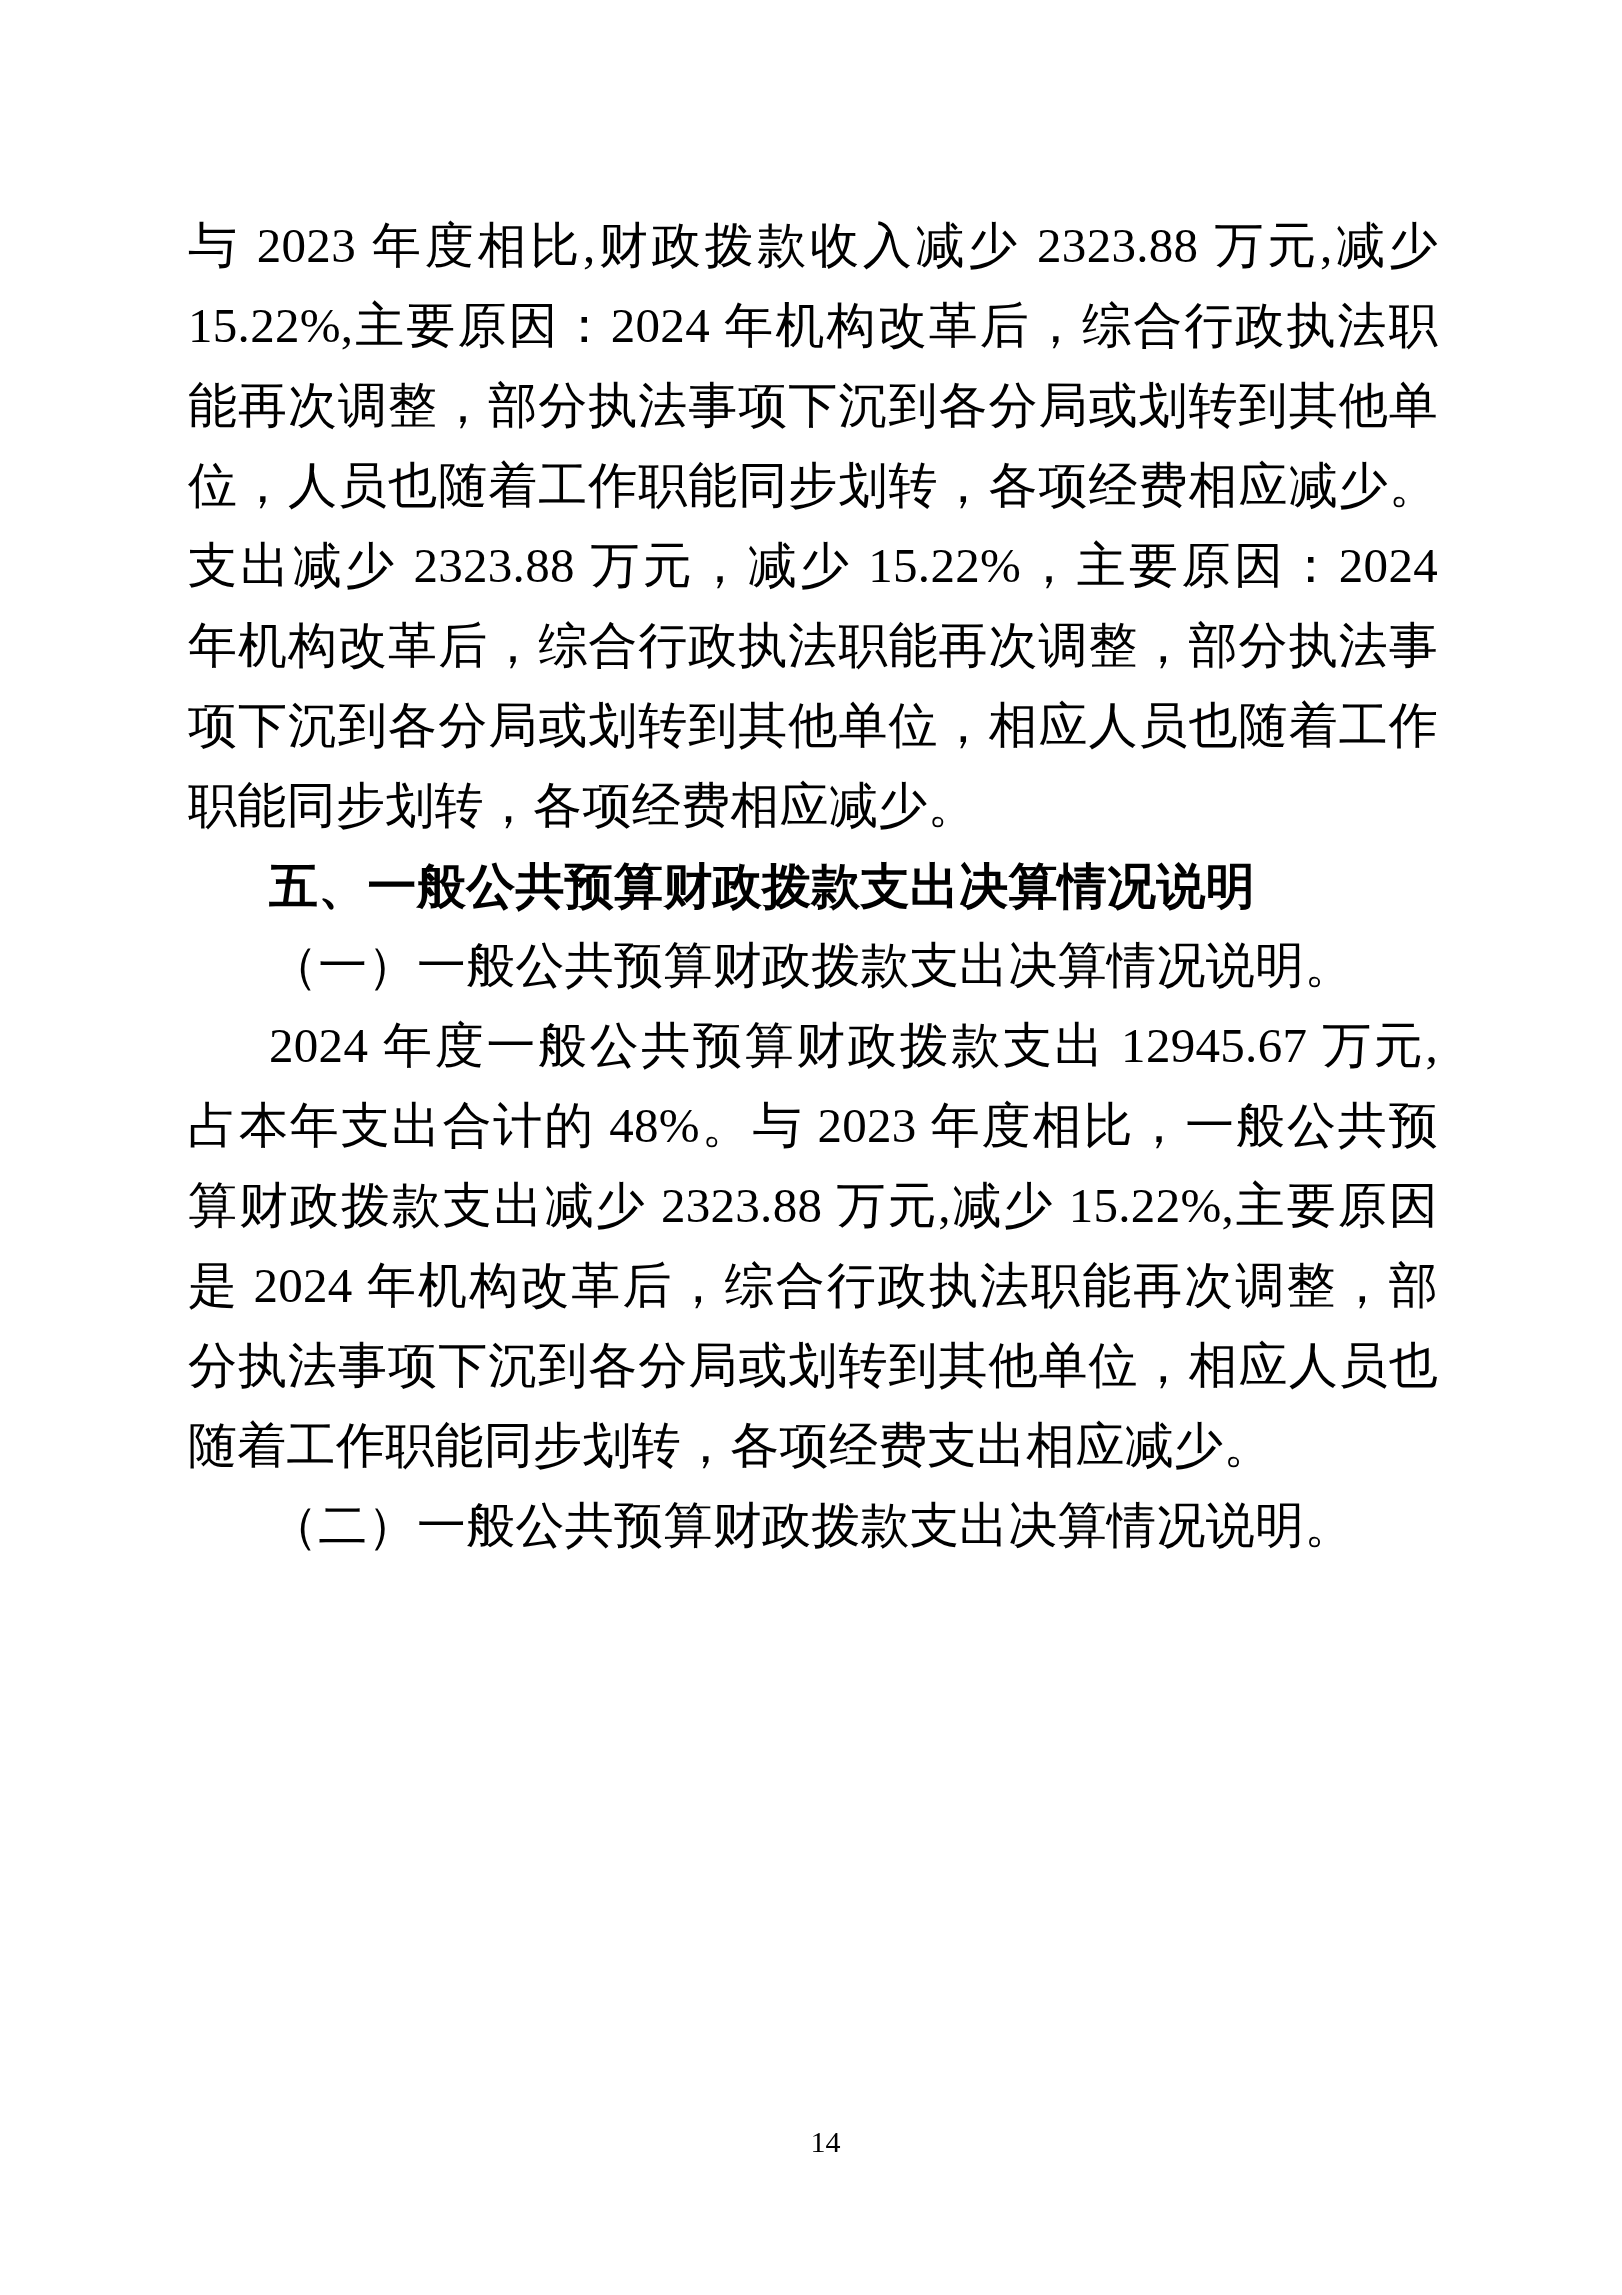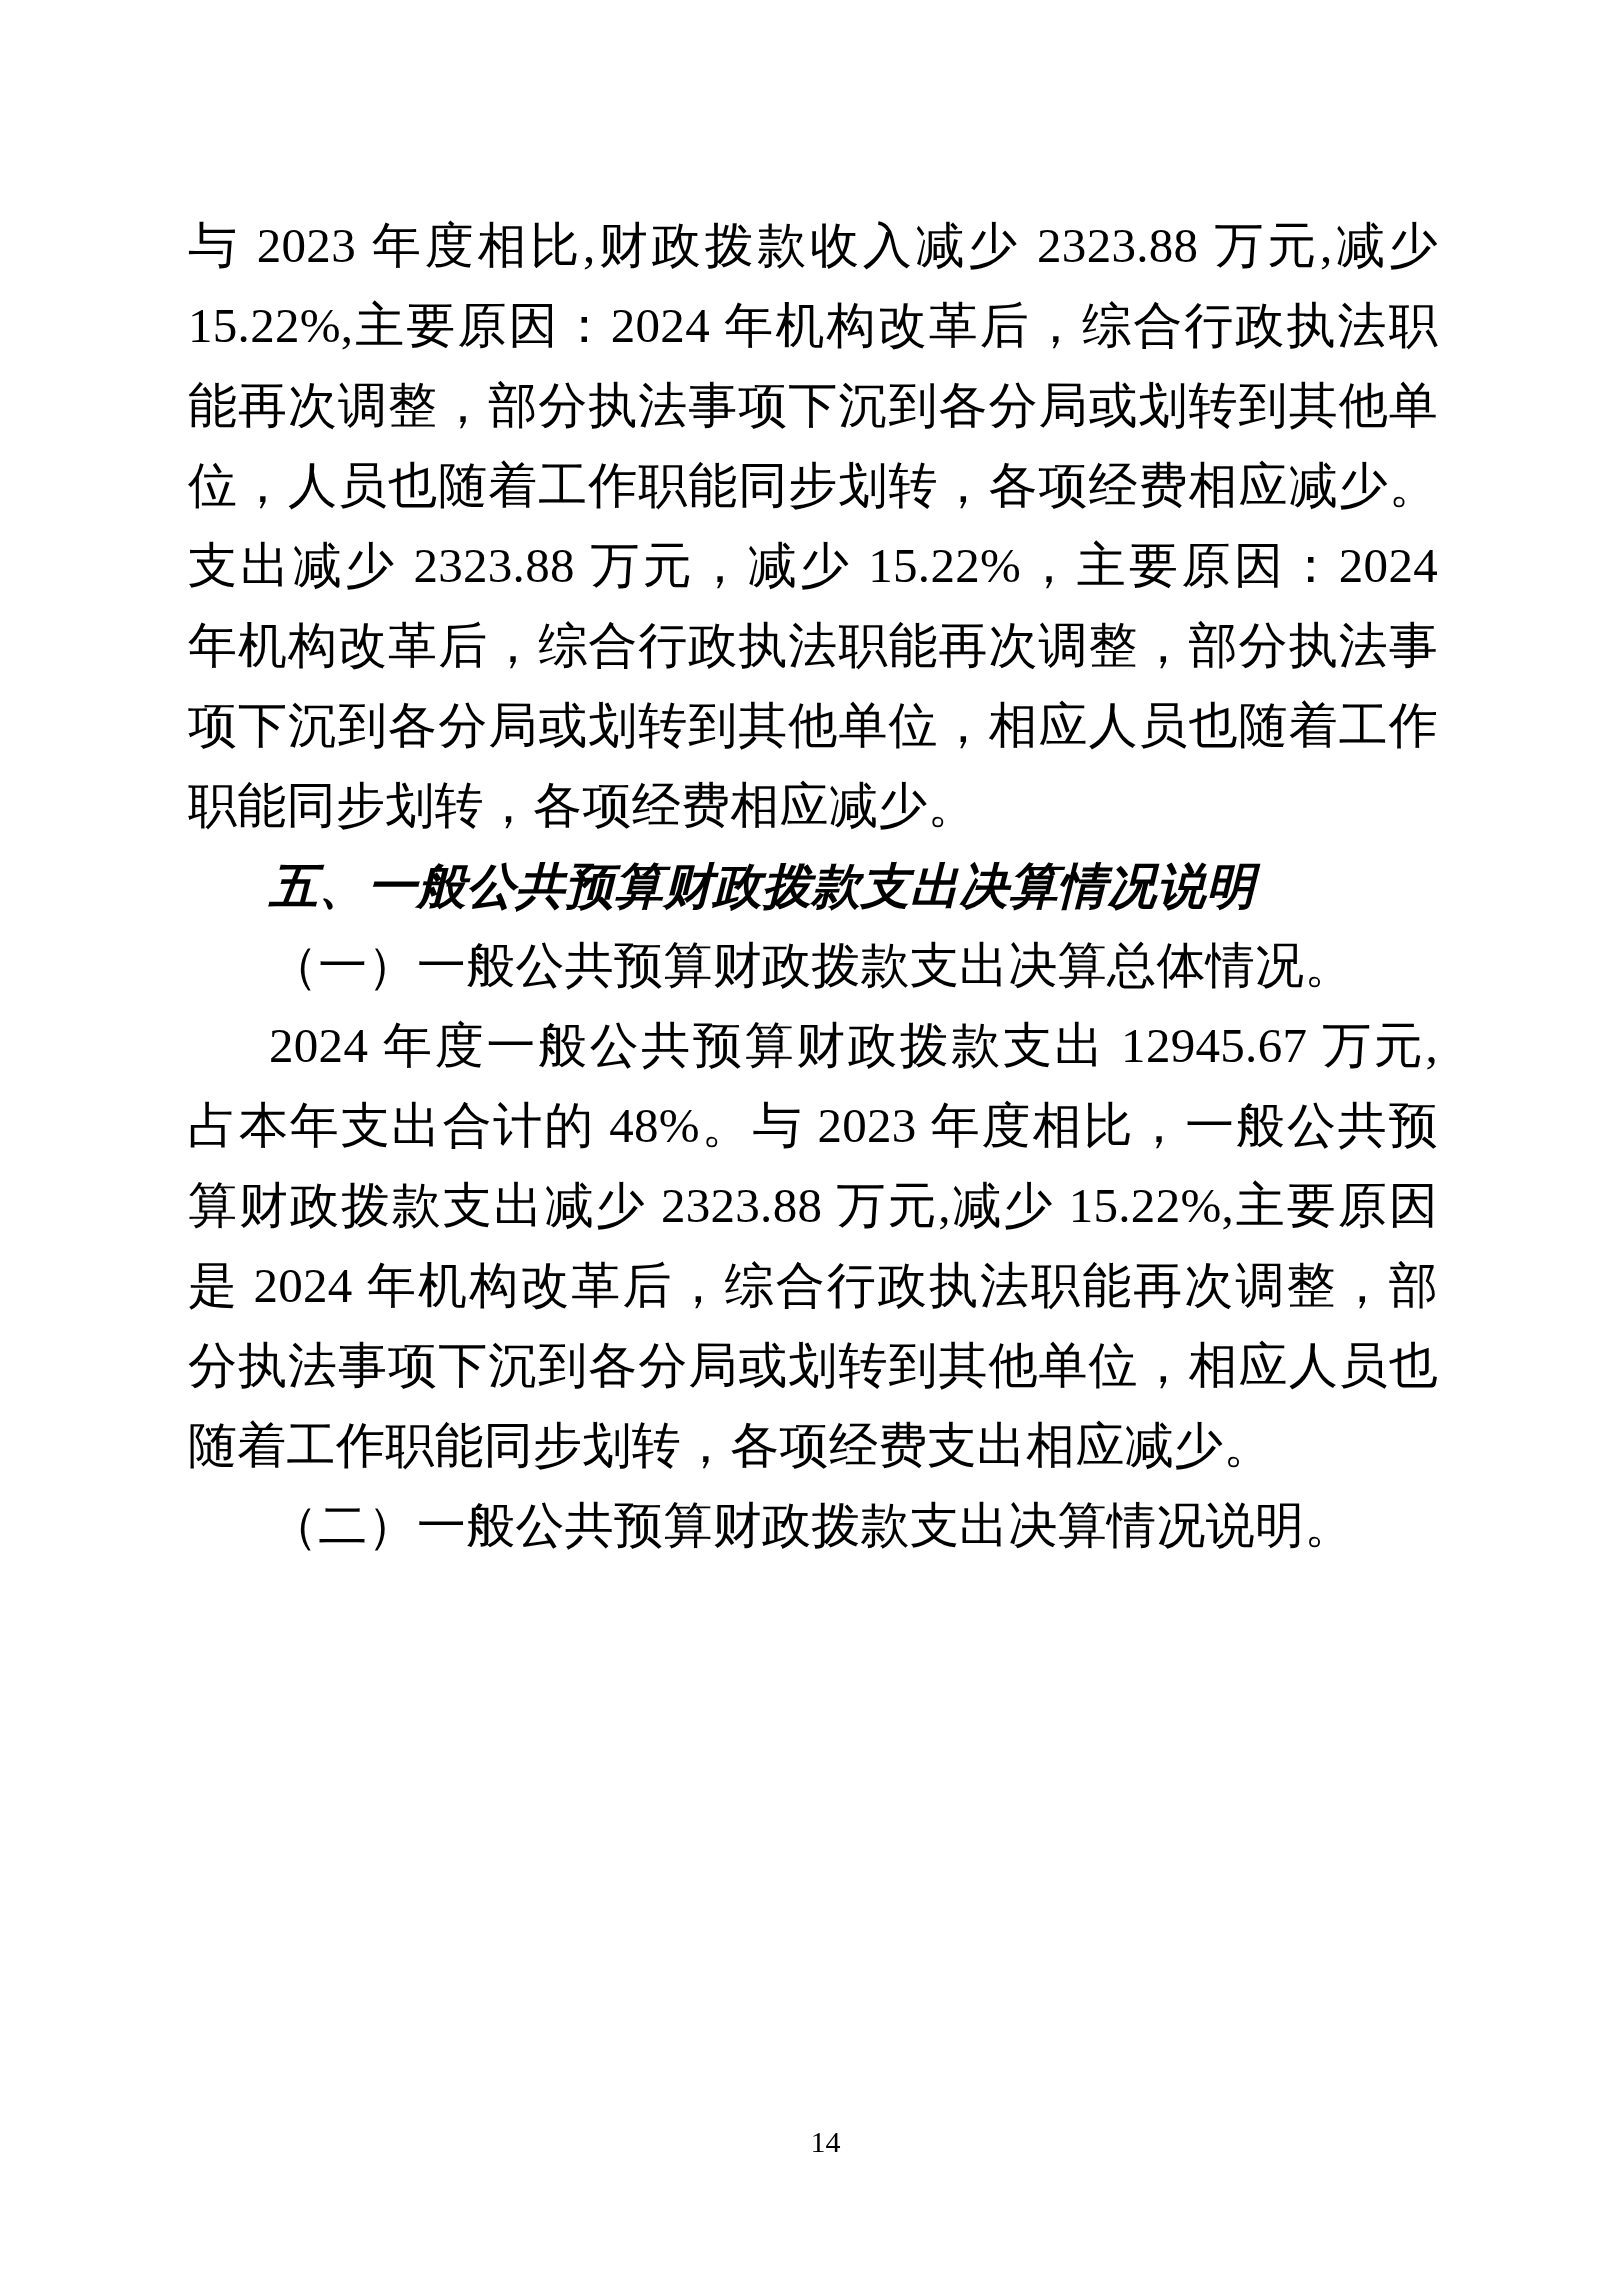--- a/index.html
+++ b/index.html
@@ -35,41 +35,40 @@
   }
   .doc-body p.heading-bold {
     font-family: "Liberation Sans", "DejaVu Sans", sans-serif;
     font-weight: bold;
   }
   .doc-body p.heading-kai {
     font-weight: normal;
   }
   .doc-body span.run-bold {
     font-weight: bold;
-    font-style: italic;
   }
   .page-footer {
     position: absolute;
     top: 2124px;
     left: 14px;
     width: 100%;
     text-align: center;
     font-size: 30px;
     line-height: 35px;
     font-family: "Liberation Serif", "DejaVu Serif", serif;
   }
 </style>
 </head>
 <body>
 
 <div class="page">
   <div class="doc-body">
       <p class=""><span>与 2023 年度相比,财政拨款收入减少 2323.88 万元,减少 15.22%,主要原因：2024 年机构改革后，综合行政执法职能再次调整，部分执法事项下沉到各分局或划转到其他单位，人员也随着工作职能同步划转，各项经费相应减少。支出减少 2323.88 万元，减少 15.22%，主要原因：2024 年机构改革后，综合行政执法职能再次调整，部分执法事项下沉到各分局或划转到其他单位，相应人员也随着工作职能同步划转，各项经费相应减少。</span></p>
       <p class="indent heading-bold"><span class="run-bold">五、一般公共预算财政拨款支出决算情况说明</span></p>
-      <p class="indent heading-kai"><span>（一）一般公共预算财政拨款支出决算总体情况。</span></p>
+      <p class="indent heading-kai"><span>（一）一般公共预算财政拨款支出决算情况说明。</span></p>
       <p class="indent "><span>2024 年度一般公共预算财政拨款支出 12945.67 万元,占本年支出合计的 48%。与 2023 年度相比，一般公共预算财政拨款支出减少 2323.88 万元,减少 15.22%,主要原因是 2024 年机构改革后，综合行政执法职能再次调整，部分执法事项下沉到各分局或划转到其他单位，相应人员也随着工作职能同步划转，各项经费支出相应减少。</span></p>
       <p class="indent heading-kai"><span>（二）一般公共预算财政拨款支出决算情况说明。</span></p>
     </div>
   <div class="page-footer">
     <span>14</span>
   </div>
 </div>
 
 
 </body></html>

